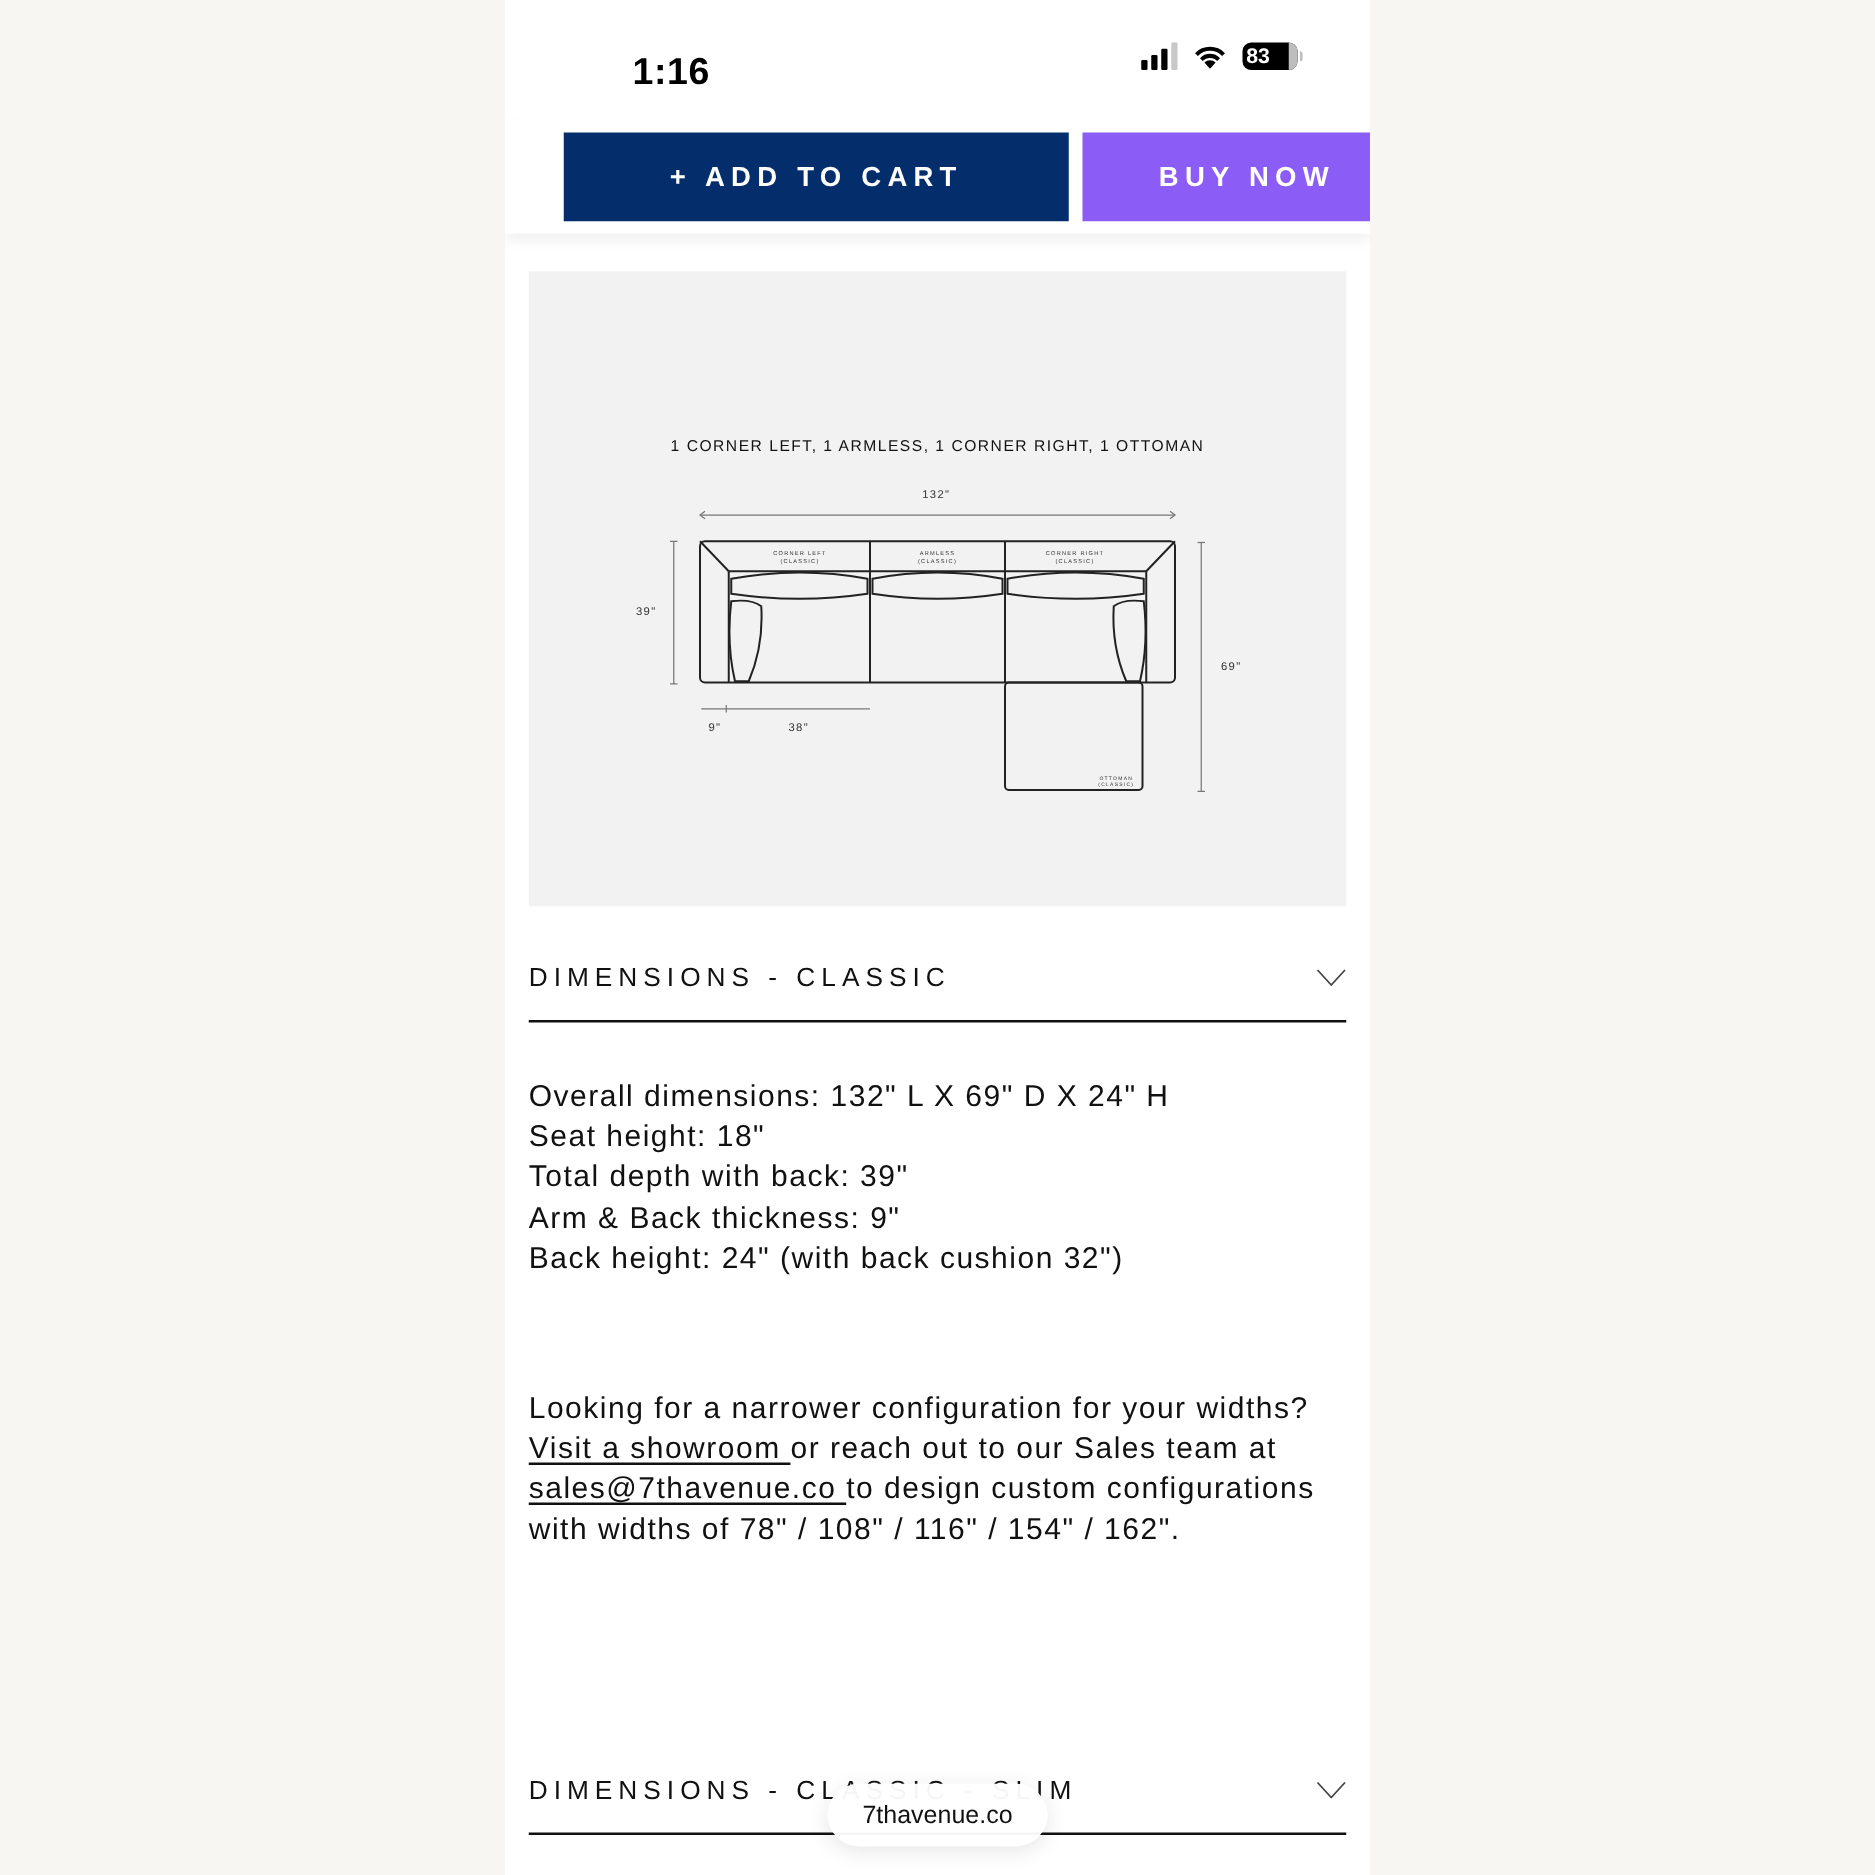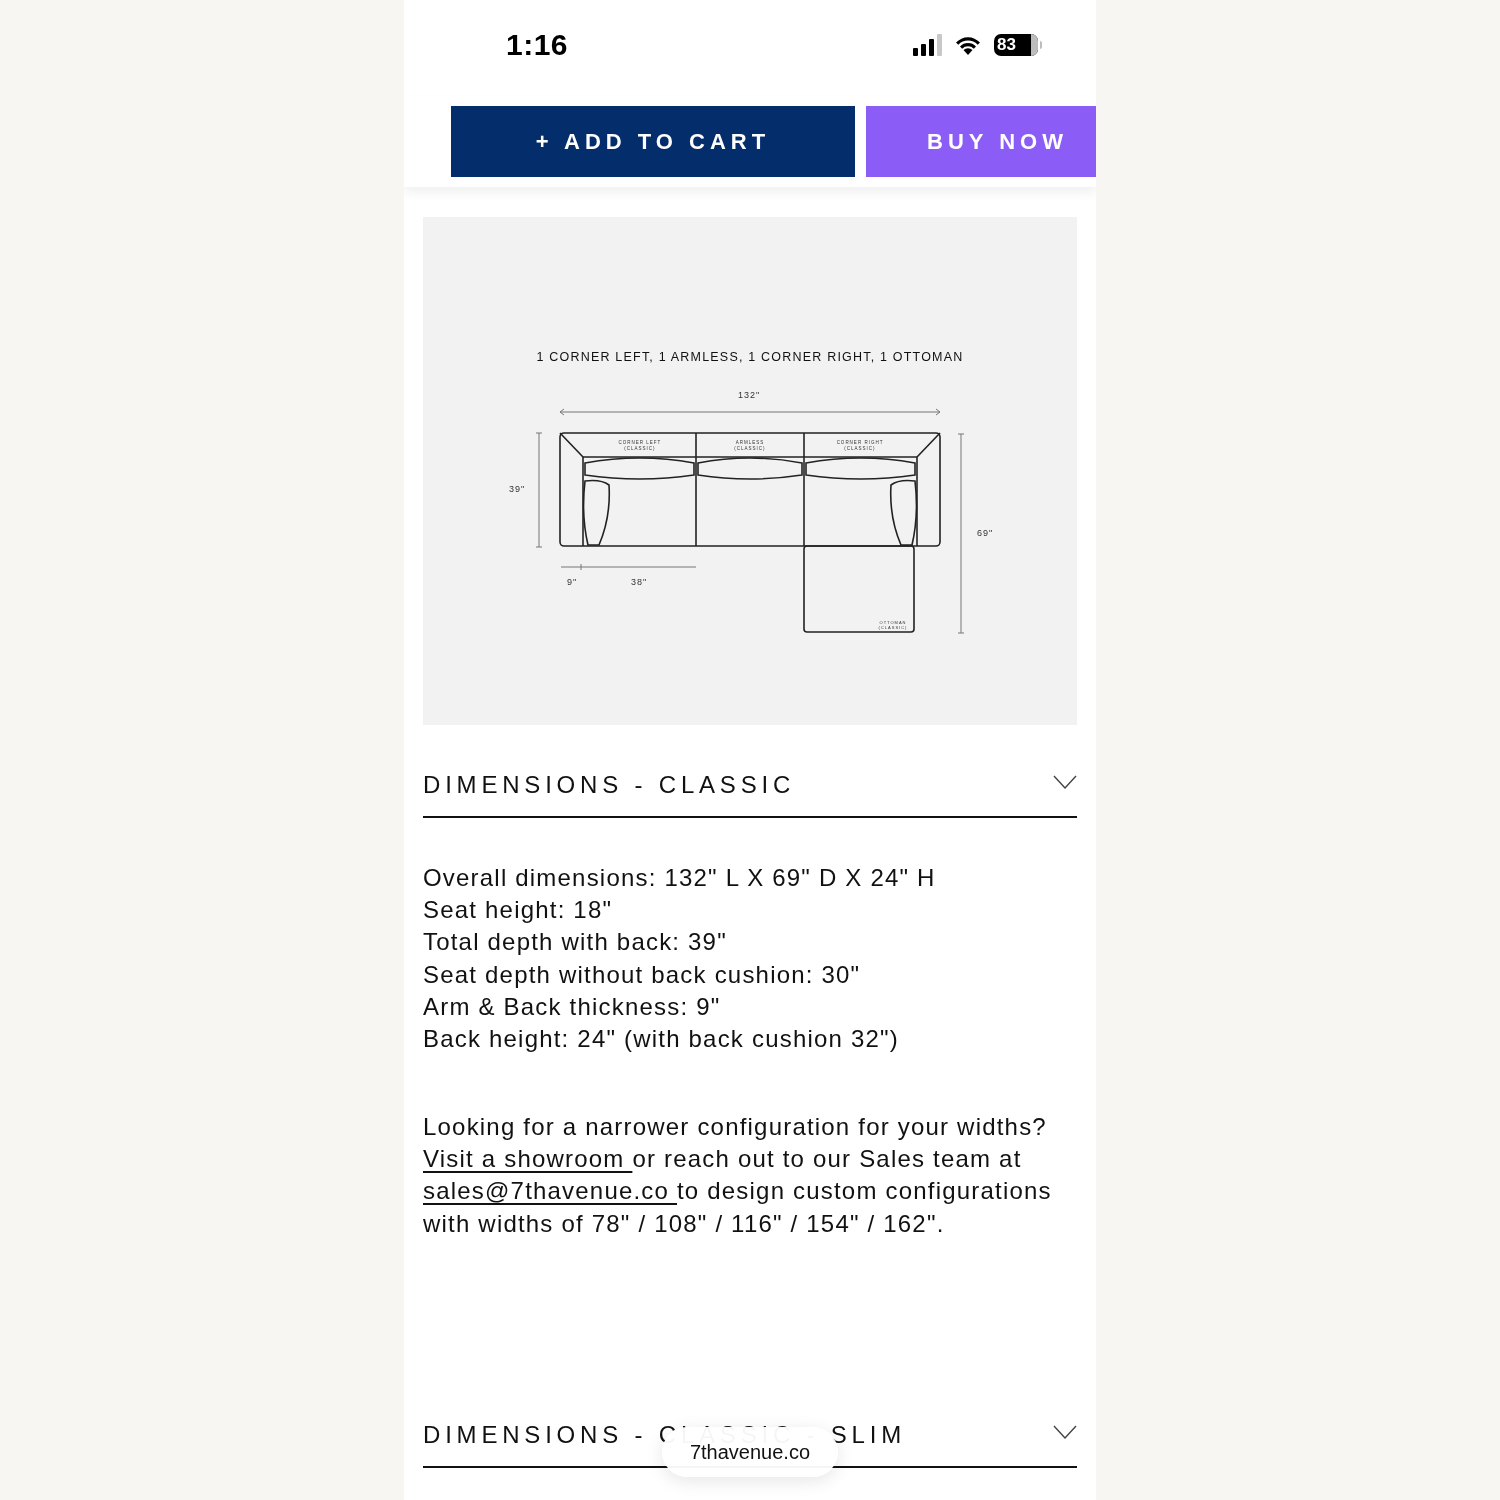--- a/index.html
+++ b/index.html
@@ -7,21 +7,21 @@
     width: 1500px; height: 1500px; background: #f8f6f3;
     position: relative; overflow: hidden;
     font-family: "Liberation Sans", sans-serif; color: #111;
   }
   .phone {
     position: absolute; left: 404px; top: 0; width: 692px; height: 1500px;
     background: #ffffff; overflow: hidden;
   }
   .statusbar { position: absolute; left: 0; top: 0; width: 692px; height: 95px; }
   .time {
-    position: absolute; left: 102px; top: 28px; font-size: 30px; font-weight: bold;
+    position: absolute; left: 102px; top: 41px; font-size: 30px; font-weight: bold;
     letter-spacing: 0.5px; color: #000;
   }
   .status-icons { position: absolute; right: 58px; top: 34px; display: flex; align-items: center; gap: 12px; }
   .signal { display: flex; align-items: flex-end; gap: 3px; height: 22px; }
   .signal span { display: block; width: 5px; background: #000; border-radius: 1px; }
   .signal span:nth-child(1){ height: 8px; }
   .signal span:nth-child(2){ height: 12px; }
   .signal span:nth-child(3){ height: 17px; }
   .signal span:nth-child(4){ height: 22px; background: #c8c8c8; }
   .battery {
@@ -57,21 +57,21 @@
     position: absolute; left: 0; width: 654px; top: 133px; text-align: center;
     font-size: 12.5px; letter-spacing: 1.2px; color: #111;
   }
   .diagram-svg { position: absolute; left: 0; top: 0; }
 
   .accordion { position: absolute; left: 19px; width: 654px; }
   .acc-head {
     position: relative; height: 64px; border-bottom: 2px solid #111; cursor: pointer;
   }
   .acc-title {
-    position: absolute; left: 0; top: 19px; font-size: 24px; letter-spacing: 4.8px; color: #111;
+    position: absolute; left: 0; top: 19px; font-size: 21px; letter-spacing: 4.8px; color: #111;
   }
   .chev { position: absolute; right: 0; top: 23px; width: 24px; height: 14px; }
 
   .dims { position: absolute; left: 19px; top: 862px; width: 660px; font-size: 24px; letter-spacing: 1.2px; line-height: 32.2px; color: #111; }
   .dims div { white-space: nowrap; }
   .para { position: absolute; left: 19px; top: 1111px; width: 660px; font-size: 24px; letter-spacing: 1.2px; line-height: 32.2px; color: #111; }
   .para a { color: #111; text-decoration: underline; text-underline-offset: 4px; }
 
   .url-pill {
     position: absolute; left: 258px; top: 1427px; width: 176px; height: 50px; border-radius: 25px;
@@ -173,21 +173,20 @@
       <svg class="chev" viewBox="0 0 24 14">
           <polyline points="1,1 12,13 23,1" fill="none" stroke="#444" stroke-width="1.4"></polyline>
         </svg>
     </div>
   </div>
 
   <div class="dims">
     <div>Overall dimensions: 132" L X 69" D X 24" H</div>
     <div>Seat height: 18"</div>
     <div>Total depth with back: 39"</div>
-    <div>Seat depth without back cushion: 30"</div>
     <div>Arm &amp; Back thickness: 9"</div>
     <div>Back height: 24" (with back cushion 32")</div>
   </div>
 
   <div class="para">
     <span>Looking for a narrower configuration for your widths? </span><a href="#">Visit a showroom </a><span>or reach out to our Sales team at </span><a href="#">sales@7thavenue.co </a><span>to design custom configurations with widths of 78" / 108" / 116" / 154" / 162".</span>
   </div>
 
 
   <div class="accordion" style="top:1402px;">

